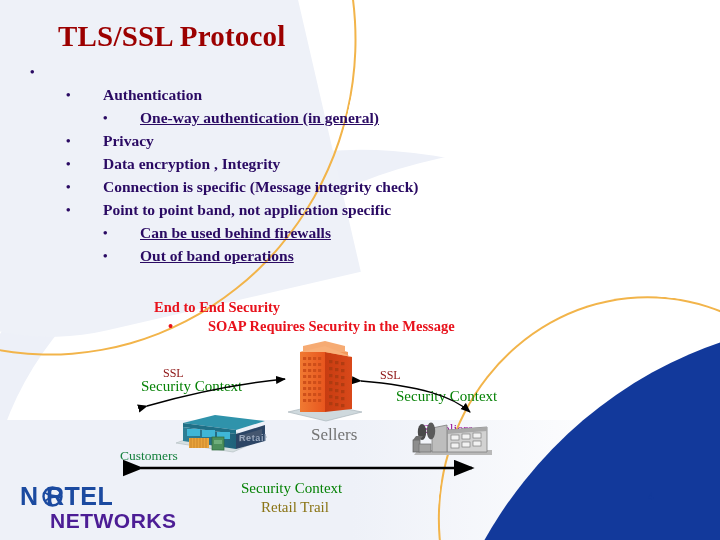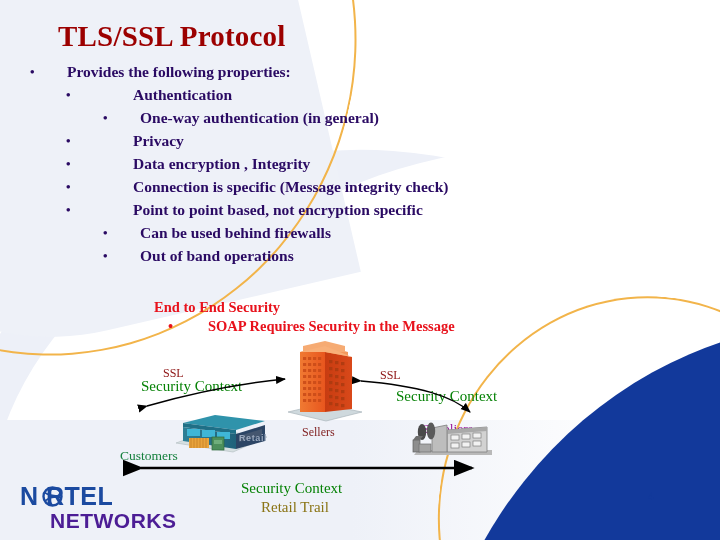--- a/index.html
+++ b/index.html
@@ -128,35 +128,35 @@
     position:absolute;
     font-size:13px;
     line-height:23px;
   }
   .b-row .txt{
     position:absolute;
     line-height:23px;
   }
   
   .lvl1 .dot{left:30px;}   .lvl1 .txt{left:67px;}
-  .lvl2 .dot{left:66px;}   .lvl2 .txt{left:103px;margin-left:30px;}
-  .lvl3 .dot{left:103px;}  .lvl3 .txt{left:140px;}
+  .lvl2 .dot{left:66px;}   .lvl2 .txt{left:103px;}
+  .lvl3 .dot{left:103px;}  .lvl3 .txt{left:140px;text-decoration:underline;}
 
   
   .callout{position:absolute;z-index:7;color:#e8121c;font-weight:bold;white-space:nowrap;}
   #callout-title{left:154px;top:299px;font-size:14.5px;}
   #callout-sub{left:168px;top:318px;font-size:14.5px;}
   #callout-sub .cdot{display:inline-block;width:40px;}
   .dlabel{position:absolute;font-weight:normal;white-space:nowrap;}
   #lbl-ssl-left   {left:163px;top:366px;font-size:12px;color:#8d1212;}
   #lbl-ssl-right  {left:380px;top:368px;font-size:12px;color:#8d1212;}
   #lbl-sc-left    {left:141px;top:378px;font-size:15px;color:#068206;}
   #lbl-sc-right   {left:396px;top:388px;font-size:15px;color:#068206;}
   #lbl-customers  {left:120px;top:448px;font-size:13.5px;color:#15803d;}
-  #lbl-sellers    {left:302px;top:425px;font-size:12px;color:#7f1d1d;}
+  #lbl-sellers    {left:311px;top:425px;font-size:17px;color:#737373;}
   #lbl-suppliers  {left:422px;top:421px;font-size:13.5px;color:#9b179b;}
   #lbl-sc-bottom  {left:241px;top:480px;font-size:15px;color:#068206;}
   #lbl-audit      {left:261px;top:499px;font-size:15px;color:#8a7415;}
 
   
   #logo{position:absolute;left:20px;top:484px;z-index:9;}
   #logo .l1{font-family:"Liberation Sans",sans-serif;font-weight:bold;font-size:25px;color:#1b4aa0;letter-spacing:.5px;line-height:25px;position:relative;}
   #logo .l2{font-family:"Liberation Sans",sans-serif;font-weight:bold;font-size:21px;color:#4c1d95;letter-spacing:.5px;line-height:23px;margin-left:30px;}
   #logo .globe{position:absolute;left:22px;top:2px;}
   #page-num{position:absolute;left:648px;top:489px;font-size:12px;font-weight:bold;color:#12399b;z-index:9;}
@@ -179,21 +179,20 @@
     <div class="bg-gold-curve"></div>
     <div class="bg-blue-corner-br"></div>
     <div class="bg-gold-curve-br"></div>
   </div>
 
   <div id="title">TLS/SSL Protocol</div>
 
   <div class="bullets">
     <div class="b-row lvl1">
       <span class="dot">•</span>
-      <span class="txt">Provides the following properties:</span>
     </div>
     <div class="b-row lvl2">
       <span class="dot">•</span>
       <span class="txt">Authentication</span>
     </div>
     <div class="b-row lvl3">
       <span class="dot">•</span>
       <span class="txt">One-way authentication (in general)</span>
     </div>
     <div class="b-row lvl2">
@@ -203,21 +202,21 @@
     <div class="b-row lvl2">
       <span class="dot">•</span>
       <span class="txt">Data encryption , Integrity</span>
     </div>
     <div class="b-row lvl2">
       <span class="dot">•</span>
       <span class="txt">Connection is specific (Message integrity check)</span>
     </div>
     <div class="b-row lvl2">
       <span class="dot">•</span>
-      <span class="txt">Point to point based, not encryption specific</span>
+      <span class="txt">Point to point band, not application specific</span>
     </div>
     <div class="b-row lvl3">
       <span class="dot">•</span>
       <span class="txt">Can be used behind firewalls</span>
     </div>
     <div class="b-row lvl3">
       <span class="dot">•</span>
       <span class="txt">Out of band operations</span>
     </div>
   </div>

